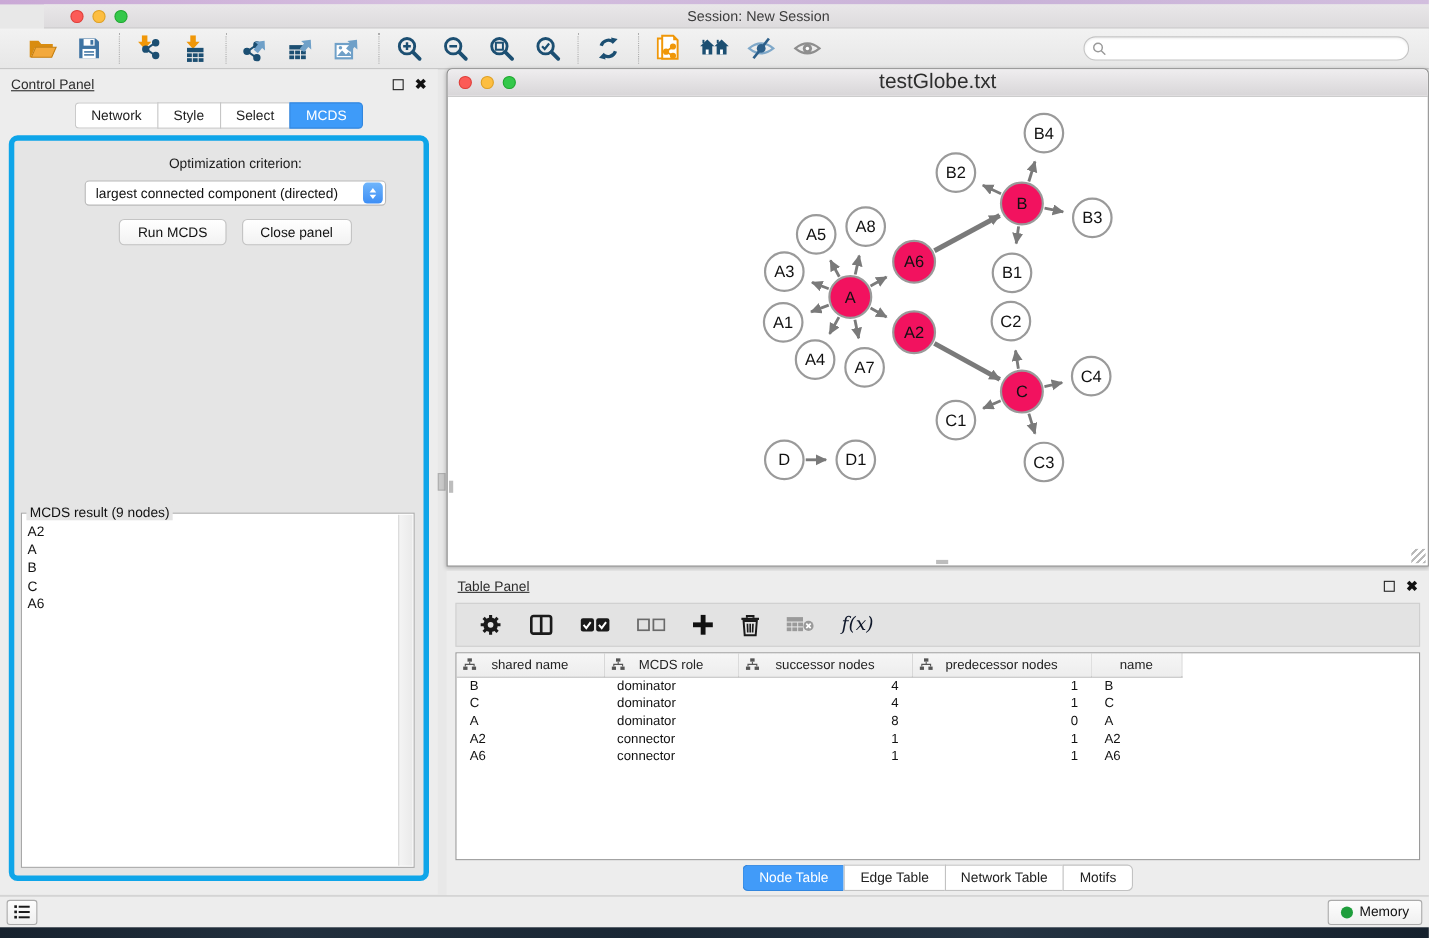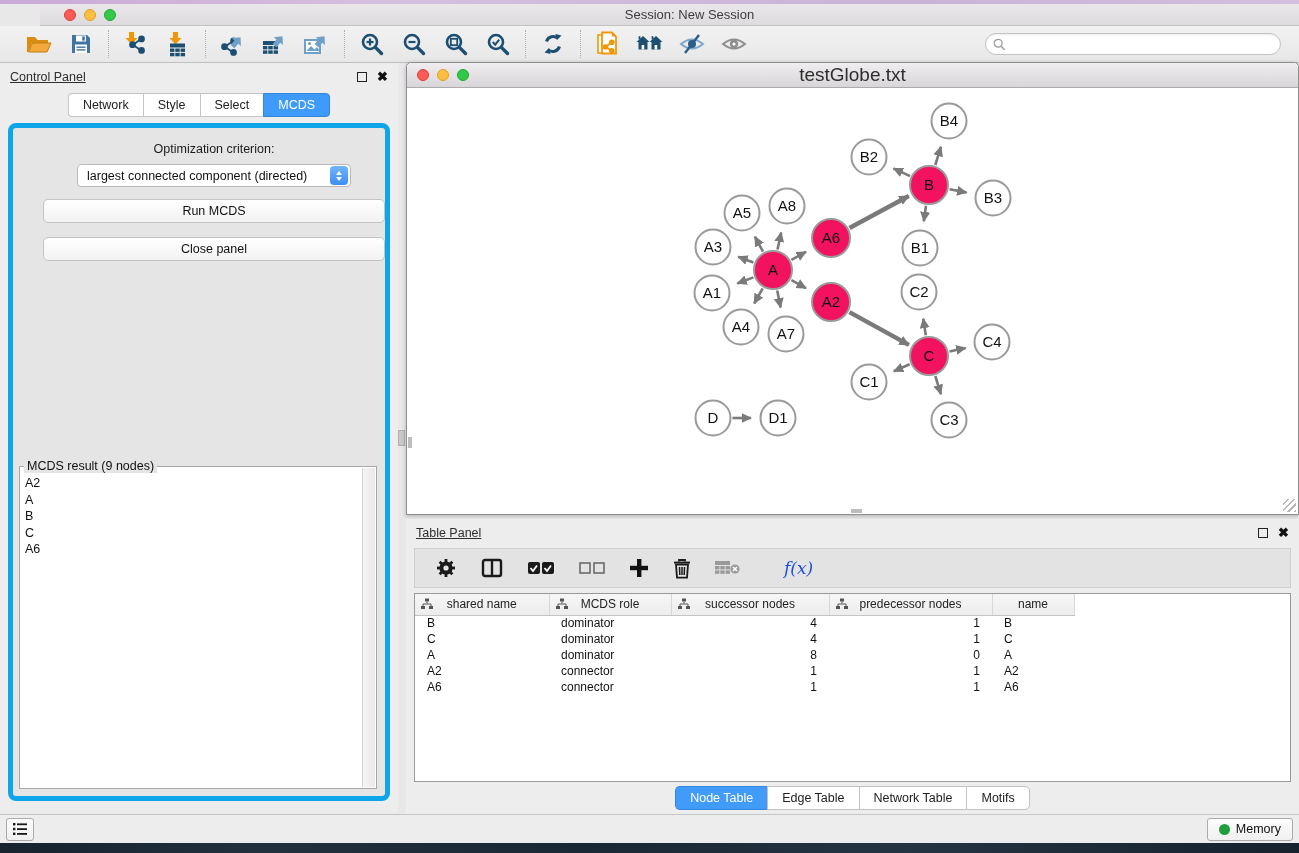--- a/index.html
+++ b/index.html
@@ -50,21 +50,21 @@
     border:5px solid #0ea5e9; border-radius:8px; padding-top:14px;padding-left:30px; }
   .opt-label { text-align:center; font-size:12.5px; color:#1c1c1c; margin-bottom:8px; }
   .dropdown { margin:0 34px; height:23px; background:#fff; border:1px solid #B9B9B9; border-radius:4px;
     display:flex; align-items:center; position:relative; cursor:pointer; }
   .dropdown .dval { flex:1; font-size:12.5px; color:#111; padding-left:9px; white-space:nowrap; overflow:hidden; }
   .dd-stepper { width:18px; height:19px; margin-right:2px; border-radius:4px;
     background:linear-gradient(#6FB5FB,#3D8EF5); display:flex; flex-direction:column; align-items:center; justify-content:center; gap:2px; }
   .dd-stepper i { width:0; height:0; border-left:3.5px solid transparent; border-right:3.5px solid transparent; display:block; }
   .dd-stepper .up { border-bottom:4px solid #fff; }
   .dd-stepper .down { border-top:4px solid #fff; }
-  .cp-buttons { display:flex; justify-content:center; gap:14px; margin-top:12px;flex-direction:column; }
+  .cp-buttons { display:flex; justify-content:center; gap:14px; margin-top:12px; }
   .cp-btn { font-size:12.5px; padding:4px 16px; background:linear-gradient(#FFFFFF,#F2F2F2);
     border:1px solid #C4C4C4; border-radius:5px; color:#111; cursor:pointer; }
 
   .result-fieldset { position:absolute; left:6px; right:8px; top:338px; bottom:7px;
     border:1px solid #A8A8A8; background:#fff; }
   .result-title { position:absolute; top:-8px; left:4px; background:#E5E5E5; padding:0 3px;
     font-size:12.5px; color:#111; }
   .result-list { position:absolute; inset:8px 15px 2px 2px; font-size:12.5px; color:#111;
     line-height:16.5px; padding-left:3px; }
   .result-scrollbar { position:absolute; top:1px; bottom:1px; right:1px; width:13px;
@@ -86,21 +86,21 @@
   .scroll-mark-bottom { position:absolute; left:443px; bottom:0; width:11px; height:4px; background:#BDBDBD; }
   .resize-grip { position:absolute; right:1px; bottom:1px; width:13px; height:13px;
     background:repeating-linear-gradient(135deg, transparent 0 3px, #B9B9B9 3px 4.5px); }
 
   
   .table-panel { position:absolute; left:406px; top:519px; width:893px; height:295px; background:#EDEDED; }
   .tp-toolbar { position:absolute; left:8px; right:8px; top:29px; height:40px; background:#E3E3E3;
     border:1px solid #CFCFCF; display:flex; align-items:center; gap:24px; padding-left:20px; }
   .tp-icon { display:flex; align-items:center; justify-content:center; cursor:pointer; }
   .tp-icon.disabled { cursor:default; }
-  .fx-glyph { font-family:"DejaVu Serif", serif; font-style:italic; font-size:17px; color:#1d4ed8;margin-left:19px; }
+  .fx-glyph { font-family:"DejaVu Serif", serif; font-style:italic; font-size:17px; color:#0f172a; }
 
   .tp-tablebox { position:absolute; left:8px; right:8px; top:74px; bottom:32px; background:#fff; border:1px solid #9A9A9A; overflow:hidden; }
   table.datatable { border-collapse:collapse; table-layout:fixed; width:100%; font-size:12px; color:#111; }
   table.datatable th { height:21px; background:linear-gradient(#F6F6F6,#EDEDED); border-bottom:1px solid #C4C4C4;
     border-right:1px solid #D8D8D8; font-weight:normal; font-size:12px; color:#222; position:relative; text-align:center; }
   table.datatable th.blank { background:#fff; border:none; }
   th .hdr-icon { position:absolute; left:6px; top:4px; }
   table.datatable td { height:16px; padding:0 12px; white-space:nowrap; overflow:hidden; }
   td.num { text-align:right; }
   tr.datarow td { border:none; }

